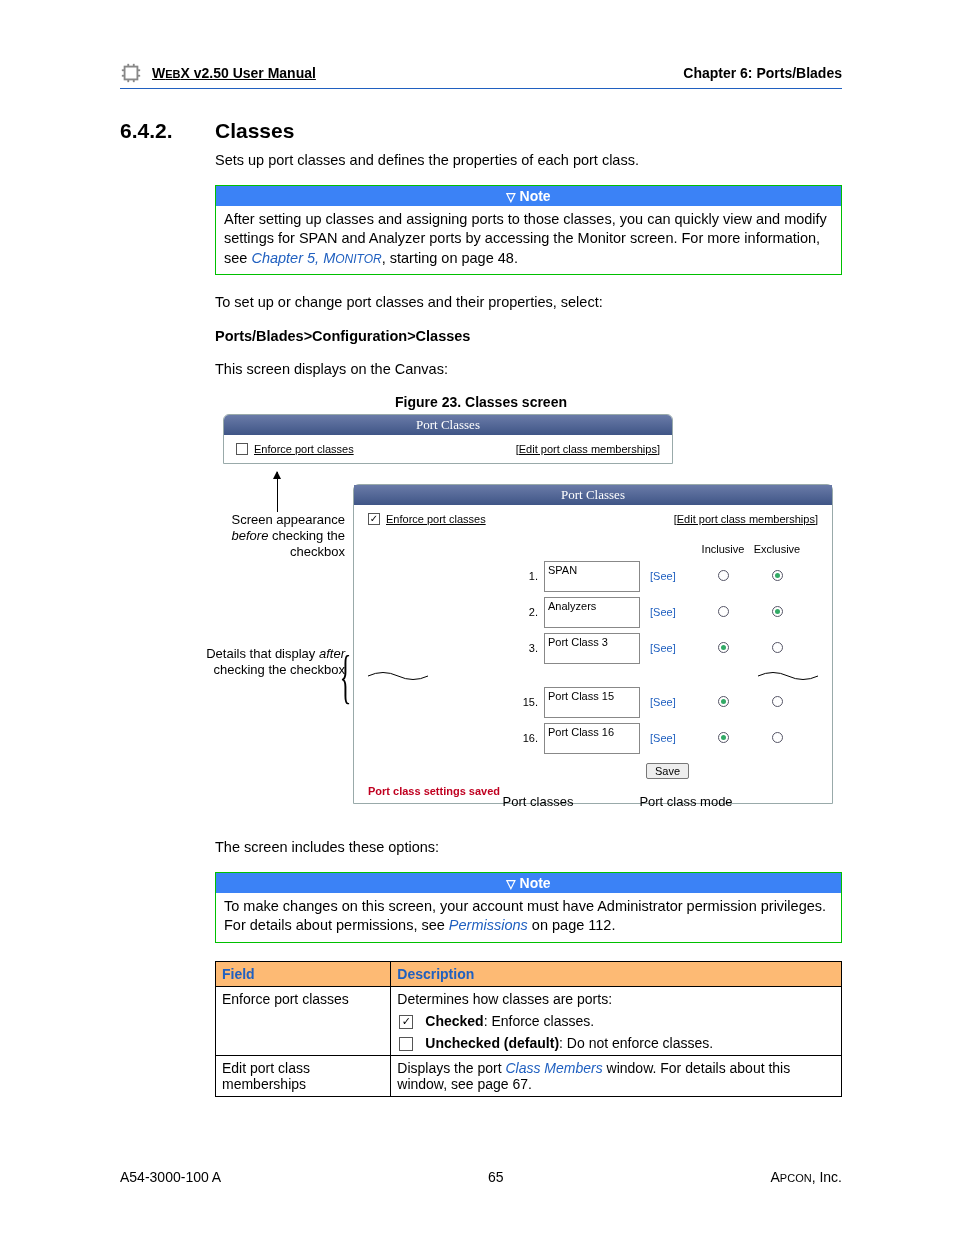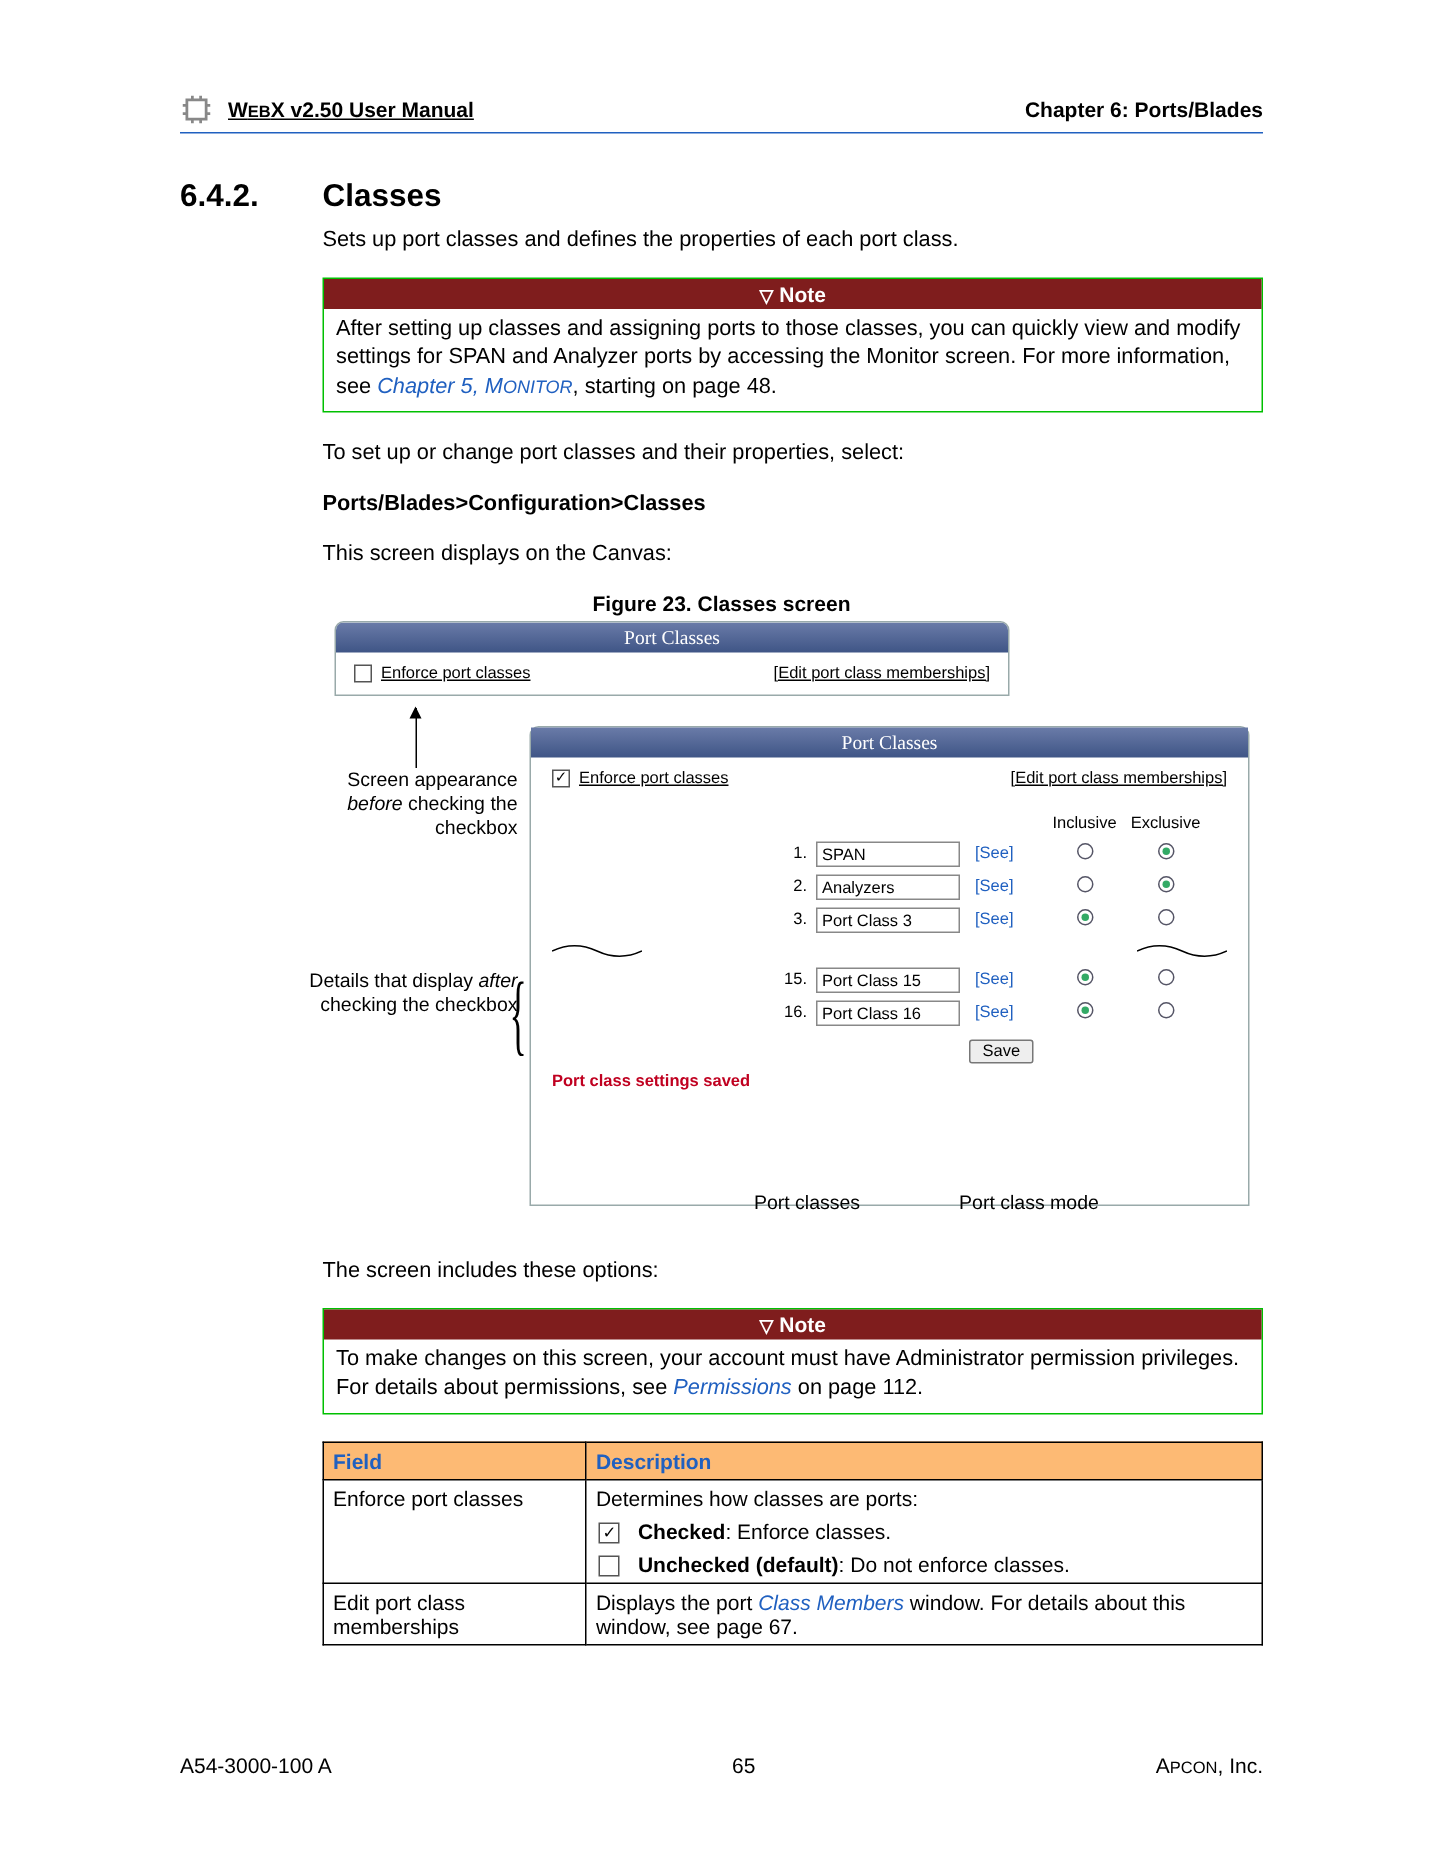--- a/index.html
+++ b/index.html
@@ -20,21 +20,21 @@
   .hdr-right { font-weight: bold; font-size: 14px; margin-left: auto; }
   .sec-row { display: flex; align-items: flex-end; margin-bottom: 8px; }
   .sec-num { font-size: 21px; font-weight: bold; width: 95px; }
   .sec-title { font-size: 21px; font-weight: bold; }
   .body-indent { margin-left: 95px; }
   .para { font-size: 14.5px; line-height: 1.35; margin-bottom: 14px; }
   .bold { font-weight: bold; }
   .italic { font-style: italic; }
   .link { color: #2060c0; font-style: italic; cursor: pointer; }
   .note-box { border: 1px solid #00c000; margin: 8px 0 18px 0; }
-  .note-hdr { background: #7f1d1d; color: #fff; font-weight: bold; text-align: center; padding: 2px 0; font-size: 14px; }
+  .note-hdr { background: #3b82f6; color: #fff; font-weight: bold; text-align: center; padding: 2px 0; font-size: 14px; }
   .note-hdr .dn { font-size: 12px; margin-right: 4px; }
   .note-body { padding: 4px 8px 6px 8px; font-size: 14.5px; line-height: 1.35; }
   .fig-cap { text-align: center; font-weight: bold; font-size: 14px; margin: 6px 0 4px 0; }
 
   
   .shot-wrap { margin-left: 95px; position: relative; height: 410px; margin-bottom: 14px; }
   .panel { position: absolute; background: #fff; border: 1px solid #9aa; font-size: 11px; }
   .panel.top { left: 8px; top: 0; width: 450px; border-radius: 6px 6px 0 0; overflow: hidden; }
   .panel-title { background: linear-gradient(#6a7ba8, #3f5586); color: #fff; text-align: center; padding: 2px 0; font-family: Georgia, serif; font-size: 13px; }
   .panel-row { padding: 8px 12px; display: flex; align-items: center; }
@@ -42,21 +42,21 @@
   .ul { text-decoration: underline; }
   .edit-link { margin-left: auto; text-decoration: underline; }
 
   .panel.big { left: 138px; top: 70px; width: 480px; height: 320px; border-radius: 6px 6px 0 0; overflow: visible; }
   .big-body { padding: 8px 14px; }
   .big-top { display: flex; align-items: center; margin-bottom: 18px; }
   .col-hdrs { text-align: right; padding-right: 14px; font-size: 11px; margin-bottom: 6px; }
   .col-hdrs span { display: inline-block; width: 54px; text-align: center; }
   .cls-row { display: flex; align-items: center; justify-content: flex-end; margin-bottom: 5px; padding-right: 14px; }
   .cls-row .num { width: 22px; text-align: right; margin-right: 6px; }
-  .cls-row .inp { border: 1px solid #888; width: 96px; height: 17px; padding: 0 3px; font-size: 11px; line-height: 17px; background: #fff; }
+  .cls-row .inp { border: 1px solid #888; width: 96px; height: 31px; padding: 0 3px; font-size: 11px; line-height: 17px; background: #fff; }
   .cls-row .see { color: #2060c0; margin: 0 10px; width: 36px; }
   .radio { width: 11px; height: 11px; border: 1px solid #556; border-radius: 50%; display: inline-block; position: relative; }
   .radio.on::after { content: ""; position: absolute; left: 2px; top: 2px; width: 5px; height: 5px; background: #3a6; border-radius: 50%; }
   .rad-cell { width: 54px; text-align: center; }
   .wave { height: 14px; position: relative; margin: 4px 0; }
   .wave svg { position: absolute; }
   .save-btn { display: inline-block; border: 1px solid #777; background: #eee; font-size: 11px; padding: 1px 8px; border-radius: 2px; margin-left: 278px; margin-top: 4px; }
   .saved-msg { color: #c00020; font-weight: bold; font-size: 11px; margin-top: 6px; }
 
   .annot { position: absolute; font-size: 13px; text-align: right; line-height: 1.25; }

